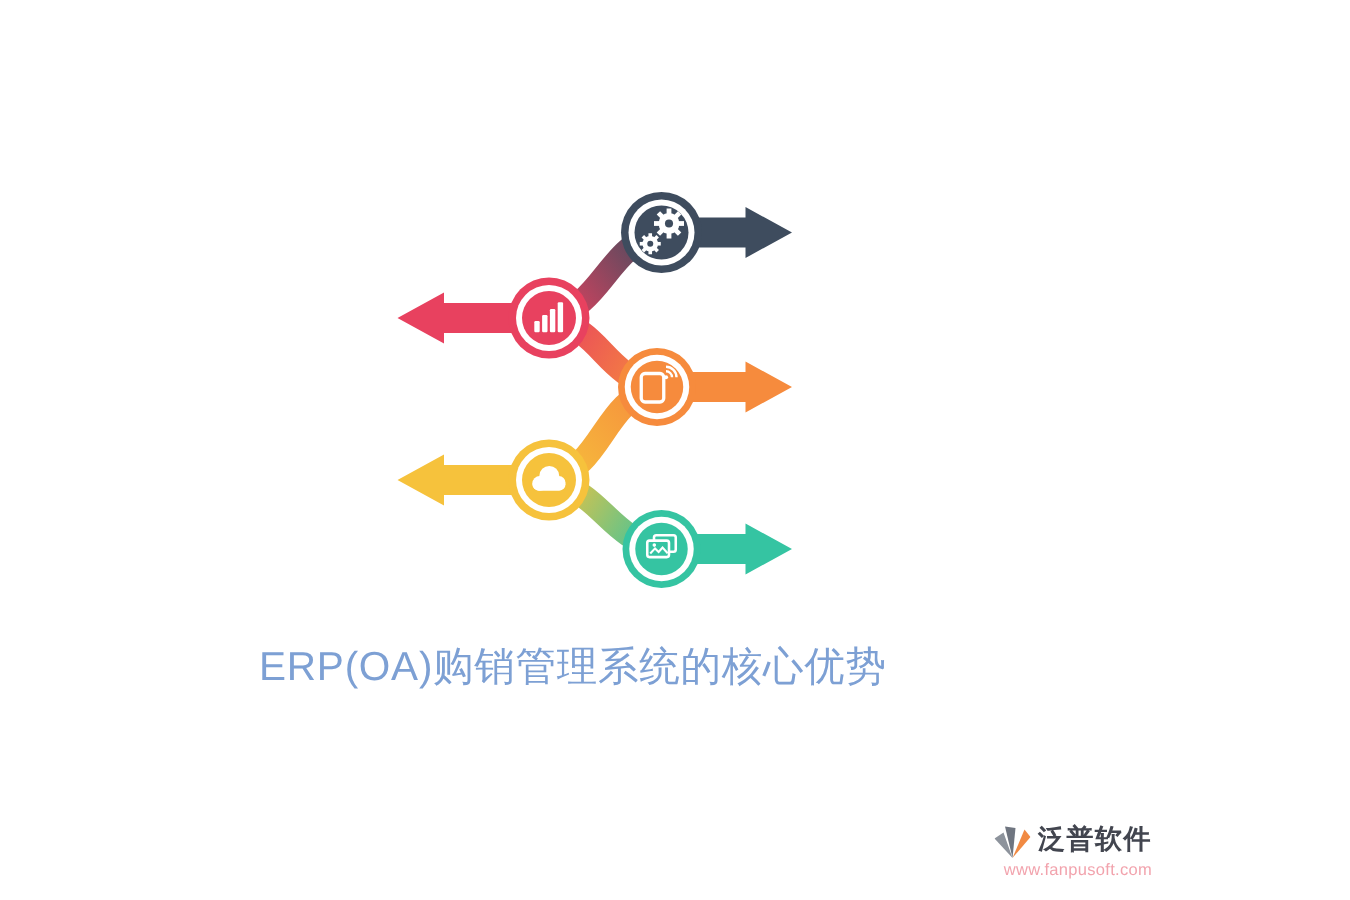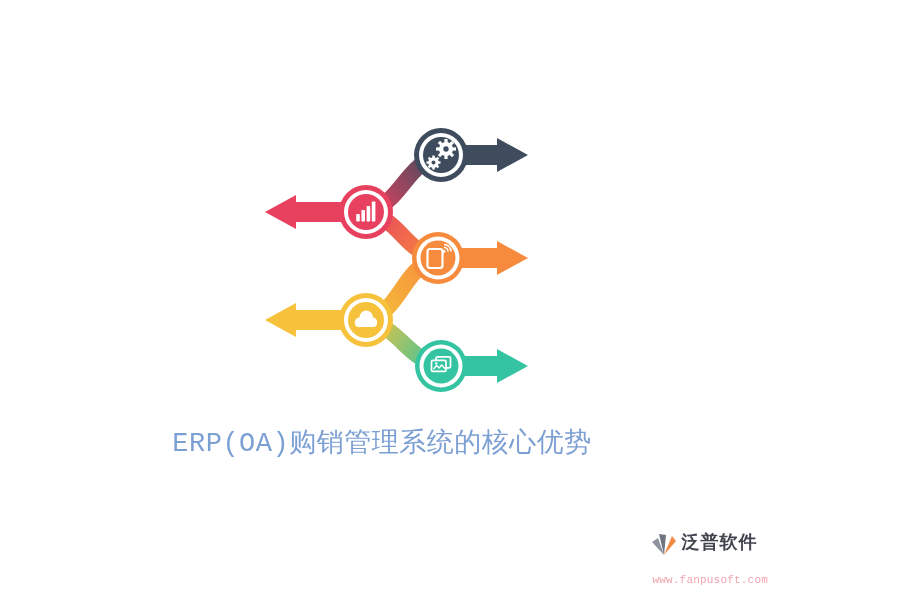--- a/index.html
+++ b/index.html
@@ -1,32 +1,32 @@
 <!DOCTYPE html>
 <html><head>
 <meta charset="utf-8">
 <style>
   html,body{margin:0;padding:0;background:#fff;}
   .stage{
     position:relative;width:784px;height:600px;background:#ffffff;
-    overflow:hidden;font-family:Liberation Mono, monospace;
+    overflow:hidden;font-family:Liberation Sans, sans-serif;
   }
   .infographic-svg{position:absolute;left:0;top:0;}
   .title-block{
     position:absolute;left:0;right:20px;top:426px;text-align:center;
     color:#7da0d4;font-size:27px;line-height:37px;font-weight:500;
     letter-spacing:0.5px;
   }
   .brand-footer{
     position:absolute;right:16px;bottom:14px;display:flex;flex-direction:column;
-    align-items:flex-start;
+    align-items:flex-end;
   }
   .brand-row{display:flex;align-items:center;gap:5px;}
   .brand-name{font-size:18px;font-weight:700;color:#42454f;letter-spacing:1px;}
-  .brand-url{font-size:11px;color:#f2a3ad;margin-top:18px;letter-spacing:0.2px;}
+  .brand-url{font-size:11px;color:#f2a3ad;margin-top:1px;letter-spacing:0.2px;}
 </style>
 </head>
 <body>
 
 <div class="stage">
 
   <svg class="infographic-svg" width="900" height="600" viewBox="0 0 900 600" xmlns="http://www.w3.org/2000/svg">
     <defs>
       <linearGradient id="grad1" gradientUnits="userSpaceOnUse" x1="441" y1="155" x2="366" y2="212">
         <stop offset="0" stop-color="#3e4c5e"></stop>

